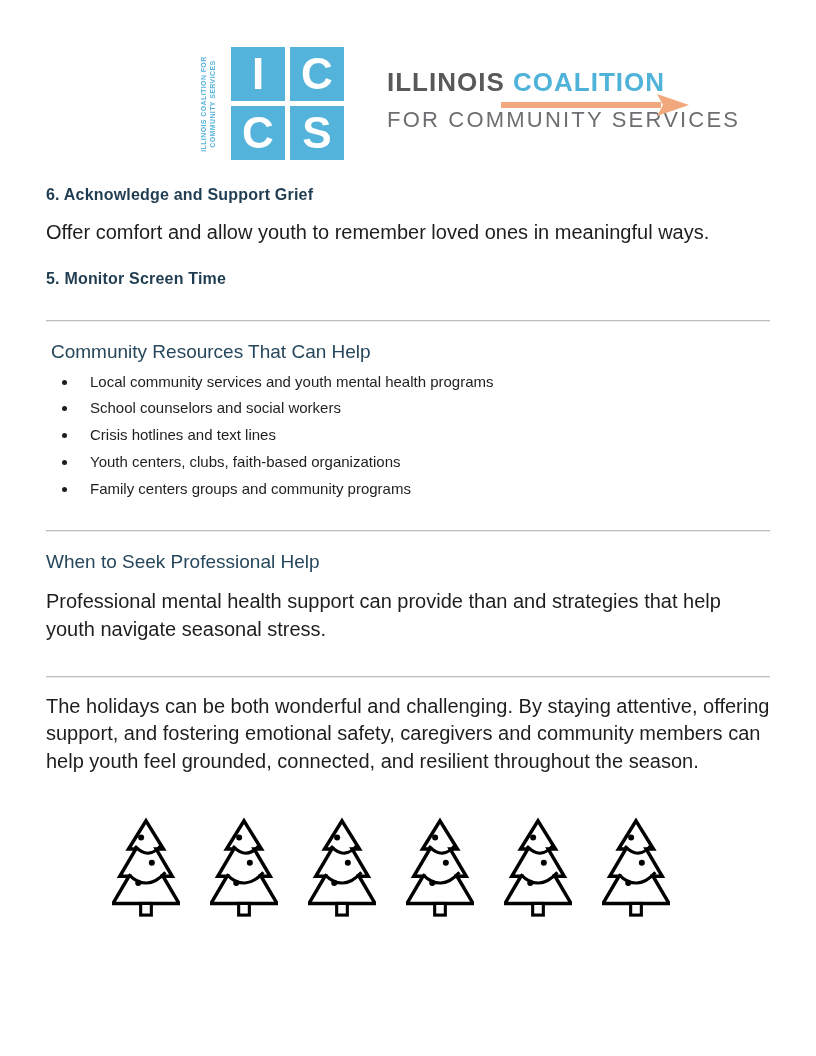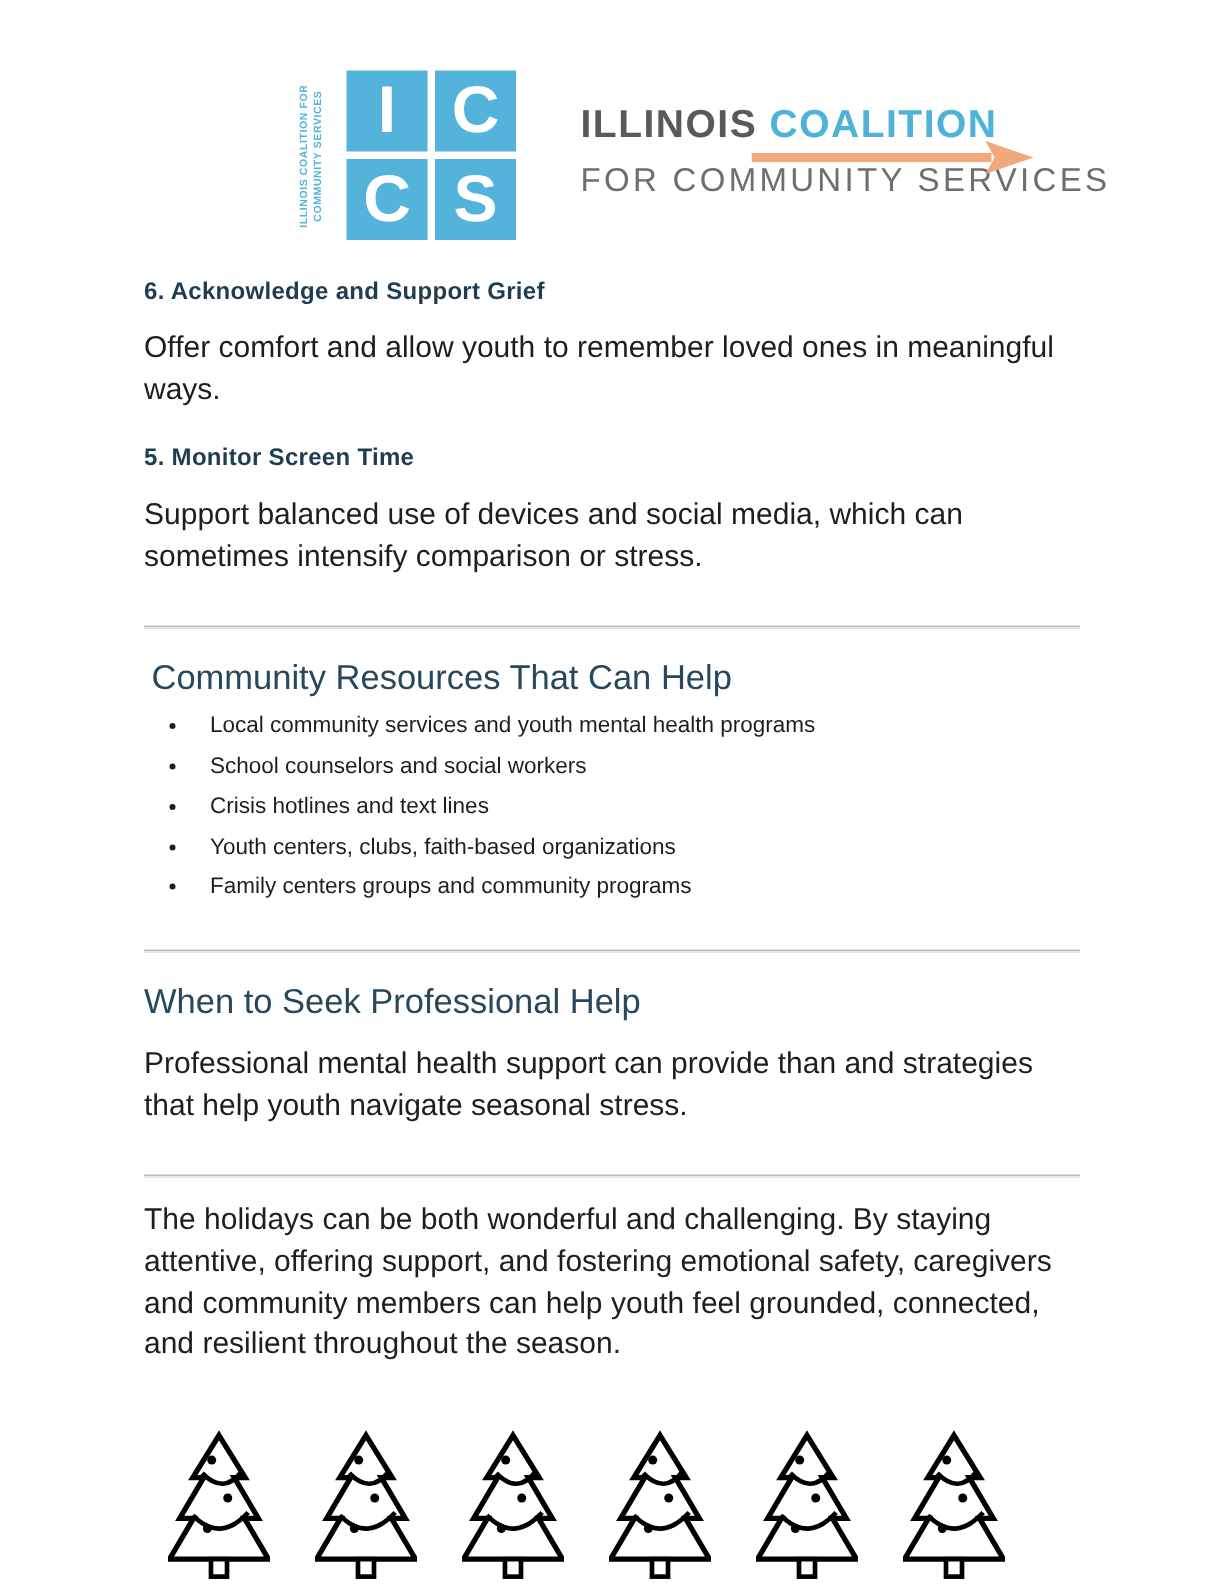--- a/index.html
+++ b/index.html
@@ -79,21 +79,21 @@
   .logo-line2 {
     margin-top: 9px;
     font-size: 22px;
     color: #6d6e71;
     letter-spacing: 2.2px;
     white-space: nowrap;
   }
 
   
   .content {
-    margin: 0 96px;
+    margin: 0 46px;
   }
   .h-numbered {
     margin: 23px 0 0 0;
     font-size: 16px;
     font-weight: bold;
     color: #1f3c50;
     letter-spacing: 0.2px;
   }
   .body-p {
     margin: 15px 0 0 0;
@@ -102,21 +102,21 @@
     color: #1e1e1e;
   }
   .rule {
     height: 2px;
     background: #bdbdbd;
     border-bottom: 1px solid #ececec;
     margin: 32px 0 0 0;
   }
   .h-section {
     margin: 19px 0 0 0;
-    font-size: 23px;
+    font-size: 19px;
     font-weight: 400;
     color: #27475c;
   }
   .h-section.indented { padding-left: 5px; }
   ul.res-list {
     margin: 10px 0 0 0;
     padding: 0 0 0 32px;
     list-style: disc;
   }
   ul.res-list li {
@@ -159,21 +159,20 @@
       <div class="logo-line2">FOR COMMUNITY SERVICES</div>
     </div>
   </div>
 
   <div class="content">
 
     <h3 class="h-numbered">6. Acknowledge and Support Grief</h3>
     <p class="body-p">Offer comfort and allow youth to remember loved ones in meaningful ways.</p>
 
     <h3 class="h-numbered">5. Monitor Screen Time</h3>
-    <p class="body-p">Support balanced use of devices and social media, which can sometimes intensify comparison or stress.</p>
 
     <div class="rule"></div>
 
     <h2 class="h-section indented">Community Resources That Can Help</h2>
     <ul class="res-list">
       <li>Local community services and youth mental health programs</li>
       <li>School counselors and social workers</li>
       <li>Crisis hotlines and text lines</li>
       <li>Youth centers, clubs, faith-based organizations</li>
       <li>Family centers groups and community programs</li>

